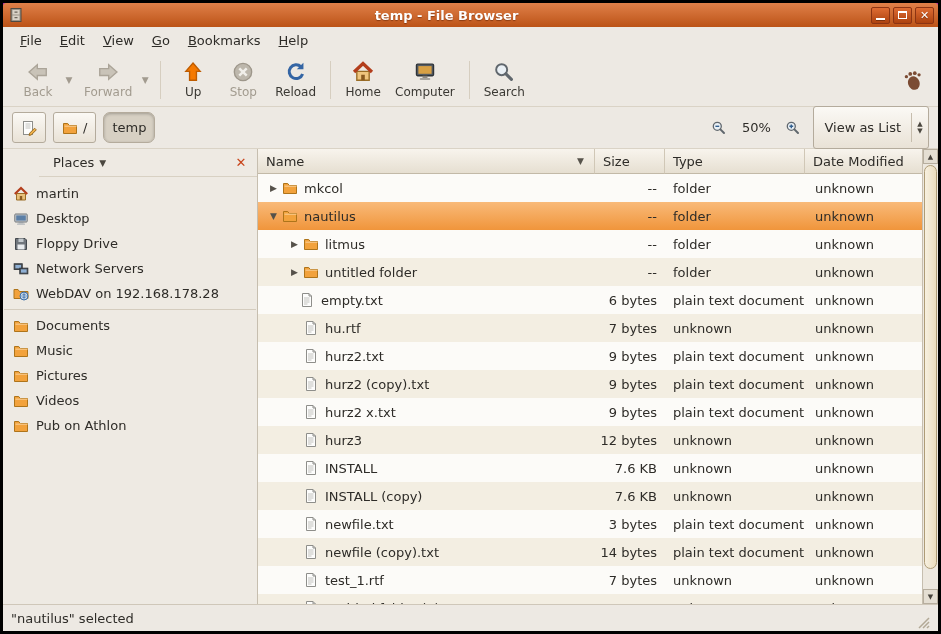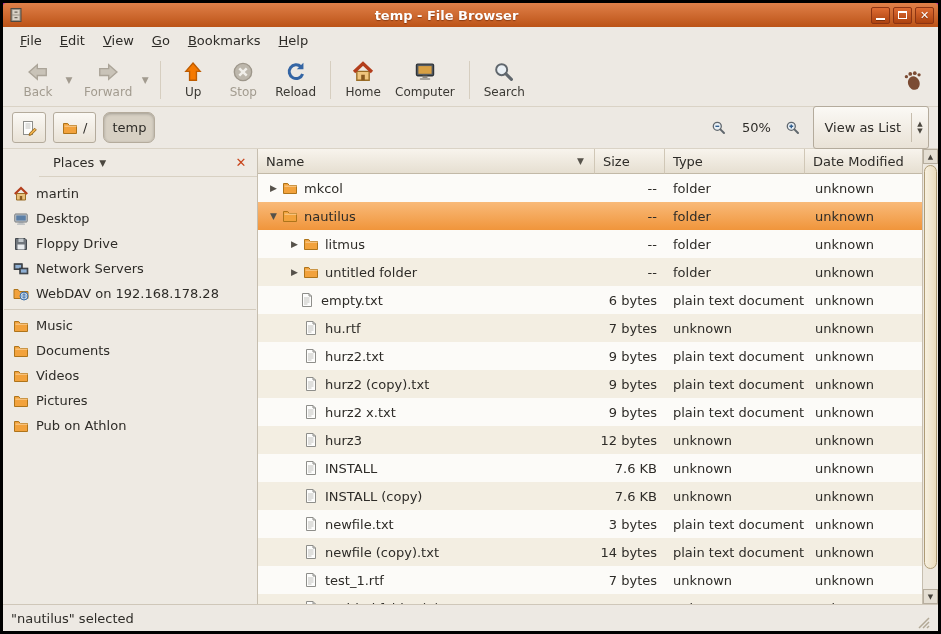--- a/index.html
+++ b/index.html
@@ -369,48 +369,48 @@
             <span class="side-label">WebDAV on 192.168.178.28</span>
           </div>
           <div class="side-sep"></div>
           <div class="side-item">
             <span class="icon">
               <svg width="16" height="16" viewBox="0 0 16 16">
                 <path d="M1.5 13.5v-10h4.2l1.6 2h7.2v8z" fill="#F2A23C" stroke="#AE741A"></path>
                 <path d="M2.5 6.2h12" stroke="#F8CA8B" stroke-width="1.2" fill="none"></path>
               </svg>
             </span>
-            <span class="side-label">Music</span>
+            <span class="side-label">Documents</span>
           </div>
           <div class="side-item">
             <span class="icon">
               <svg width="16" height="16" viewBox="0 0 16 16">
                 <path d="M1.5 13.5v-10h4.2l1.6 2h7.2v8z" fill="#F2A23C" stroke="#AE741A"></path>
                 <path d="M2.5 6.2h12" stroke="#F8CA8B" stroke-width="1.2" fill="none"></path>
               </svg>
             </span>
-            <span class="side-label">Documents</span>
+            <span class="side-label">Music</span>
           </div>
           <div class="side-item">
             <span class="icon">
               <svg width="16" height="16" viewBox="0 0 16 16">
                 <path d="M1.5 13.5v-10h4.2l1.6 2h7.2v8z" fill="#F2A23C" stroke="#AE741A"></path>
                 <path d="M2.5 6.2h12" stroke="#F8CA8B" stroke-width="1.2" fill="none"></path>
               </svg>
             </span>
-            <span class="side-label">Videos</span>
+            <span class="side-label">Pictures</span>
           </div>
           <div class="side-item">
             <span class="icon">
               <svg width="16" height="16" viewBox="0 0 16 16">
                 <path d="M1.5 13.5v-10h4.2l1.6 2h7.2v8z" fill="#F2A23C" stroke="#AE741A"></path>
                 <path d="M2.5 6.2h12" stroke="#F8CA8B" stroke-width="1.2" fill="none"></path>
               </svg>
             </span>
-            <span class="side-label">Pictures</span>
+            <span class="side-label">Videos</span>
           </div>
           <div class="side-item">
             <span class="icon">
               <svg width="16" height="16" viewBox="0 0 16 16">
                 <path d="M1.5 13.5v-10h4.2l1.6 2h7.2v8z" fill="#F2A23C" stroke="#AE741A"></path>
                 <path d="M2.5 6.2h12" stroke="#F8CA8B" stroke-width="1.2" fill="none"></path>
               </svg>
             </span>
             <span class="side-label">Pub on Athlon</span>
           </div>

